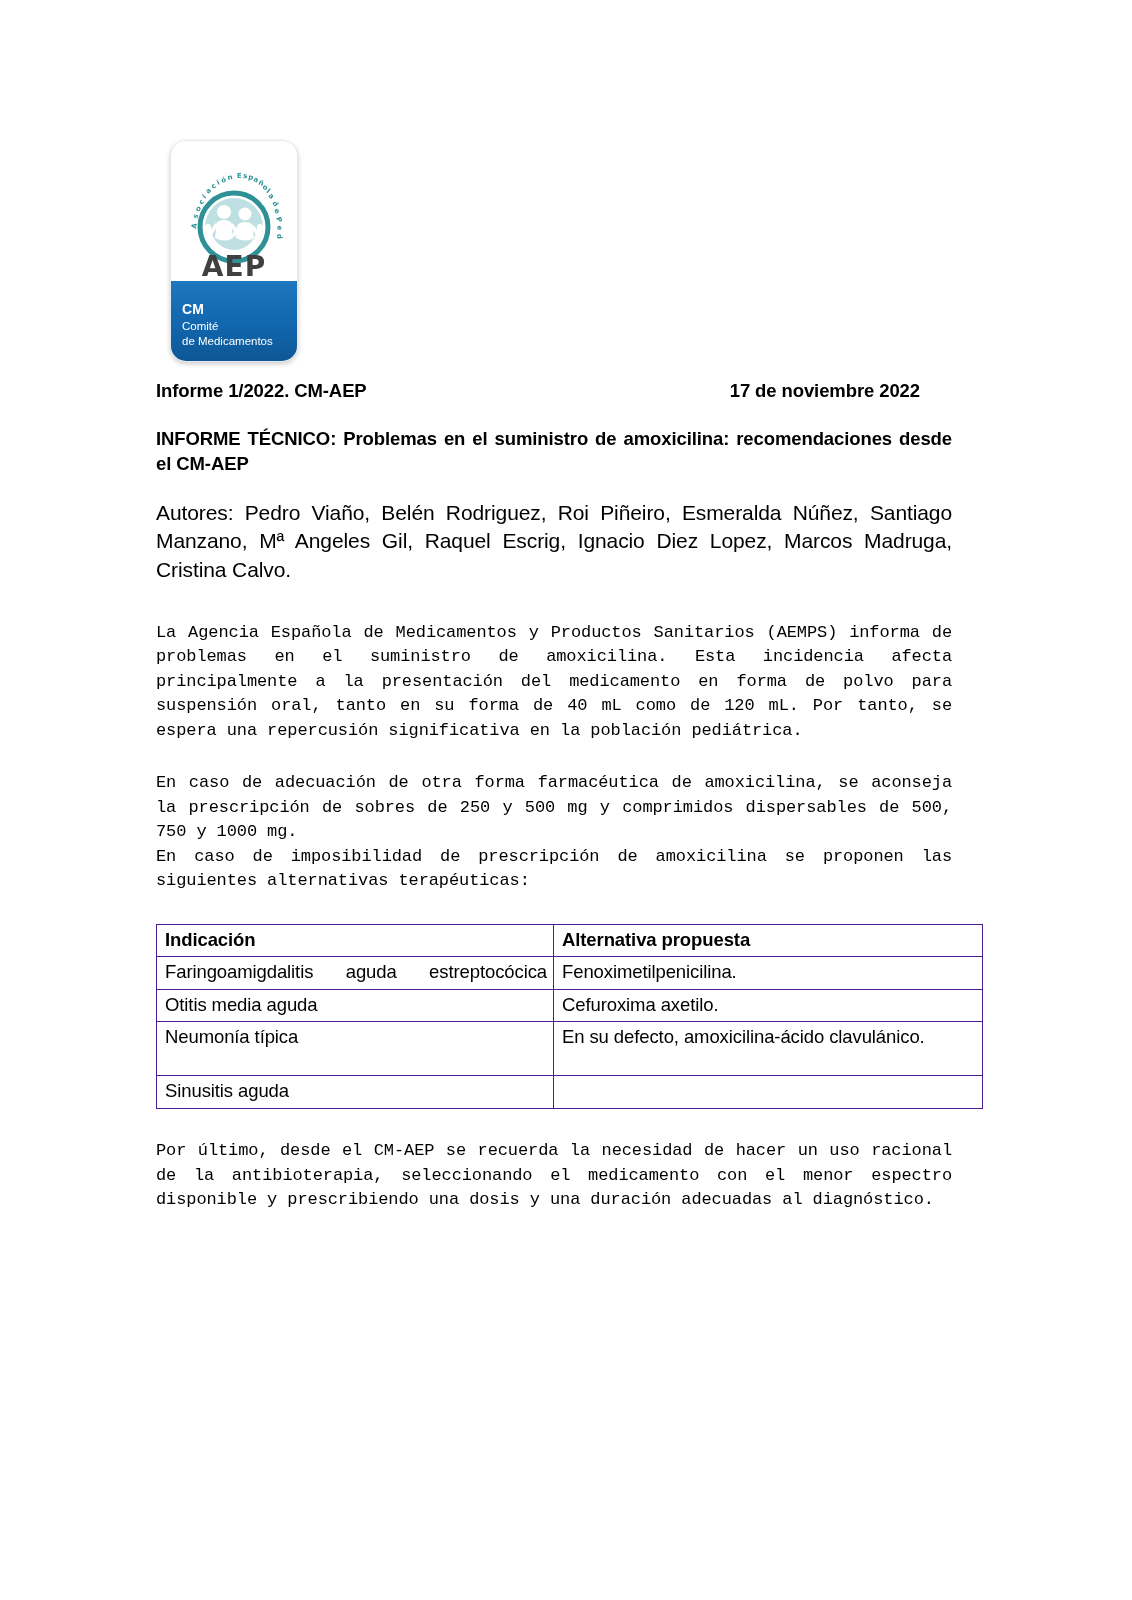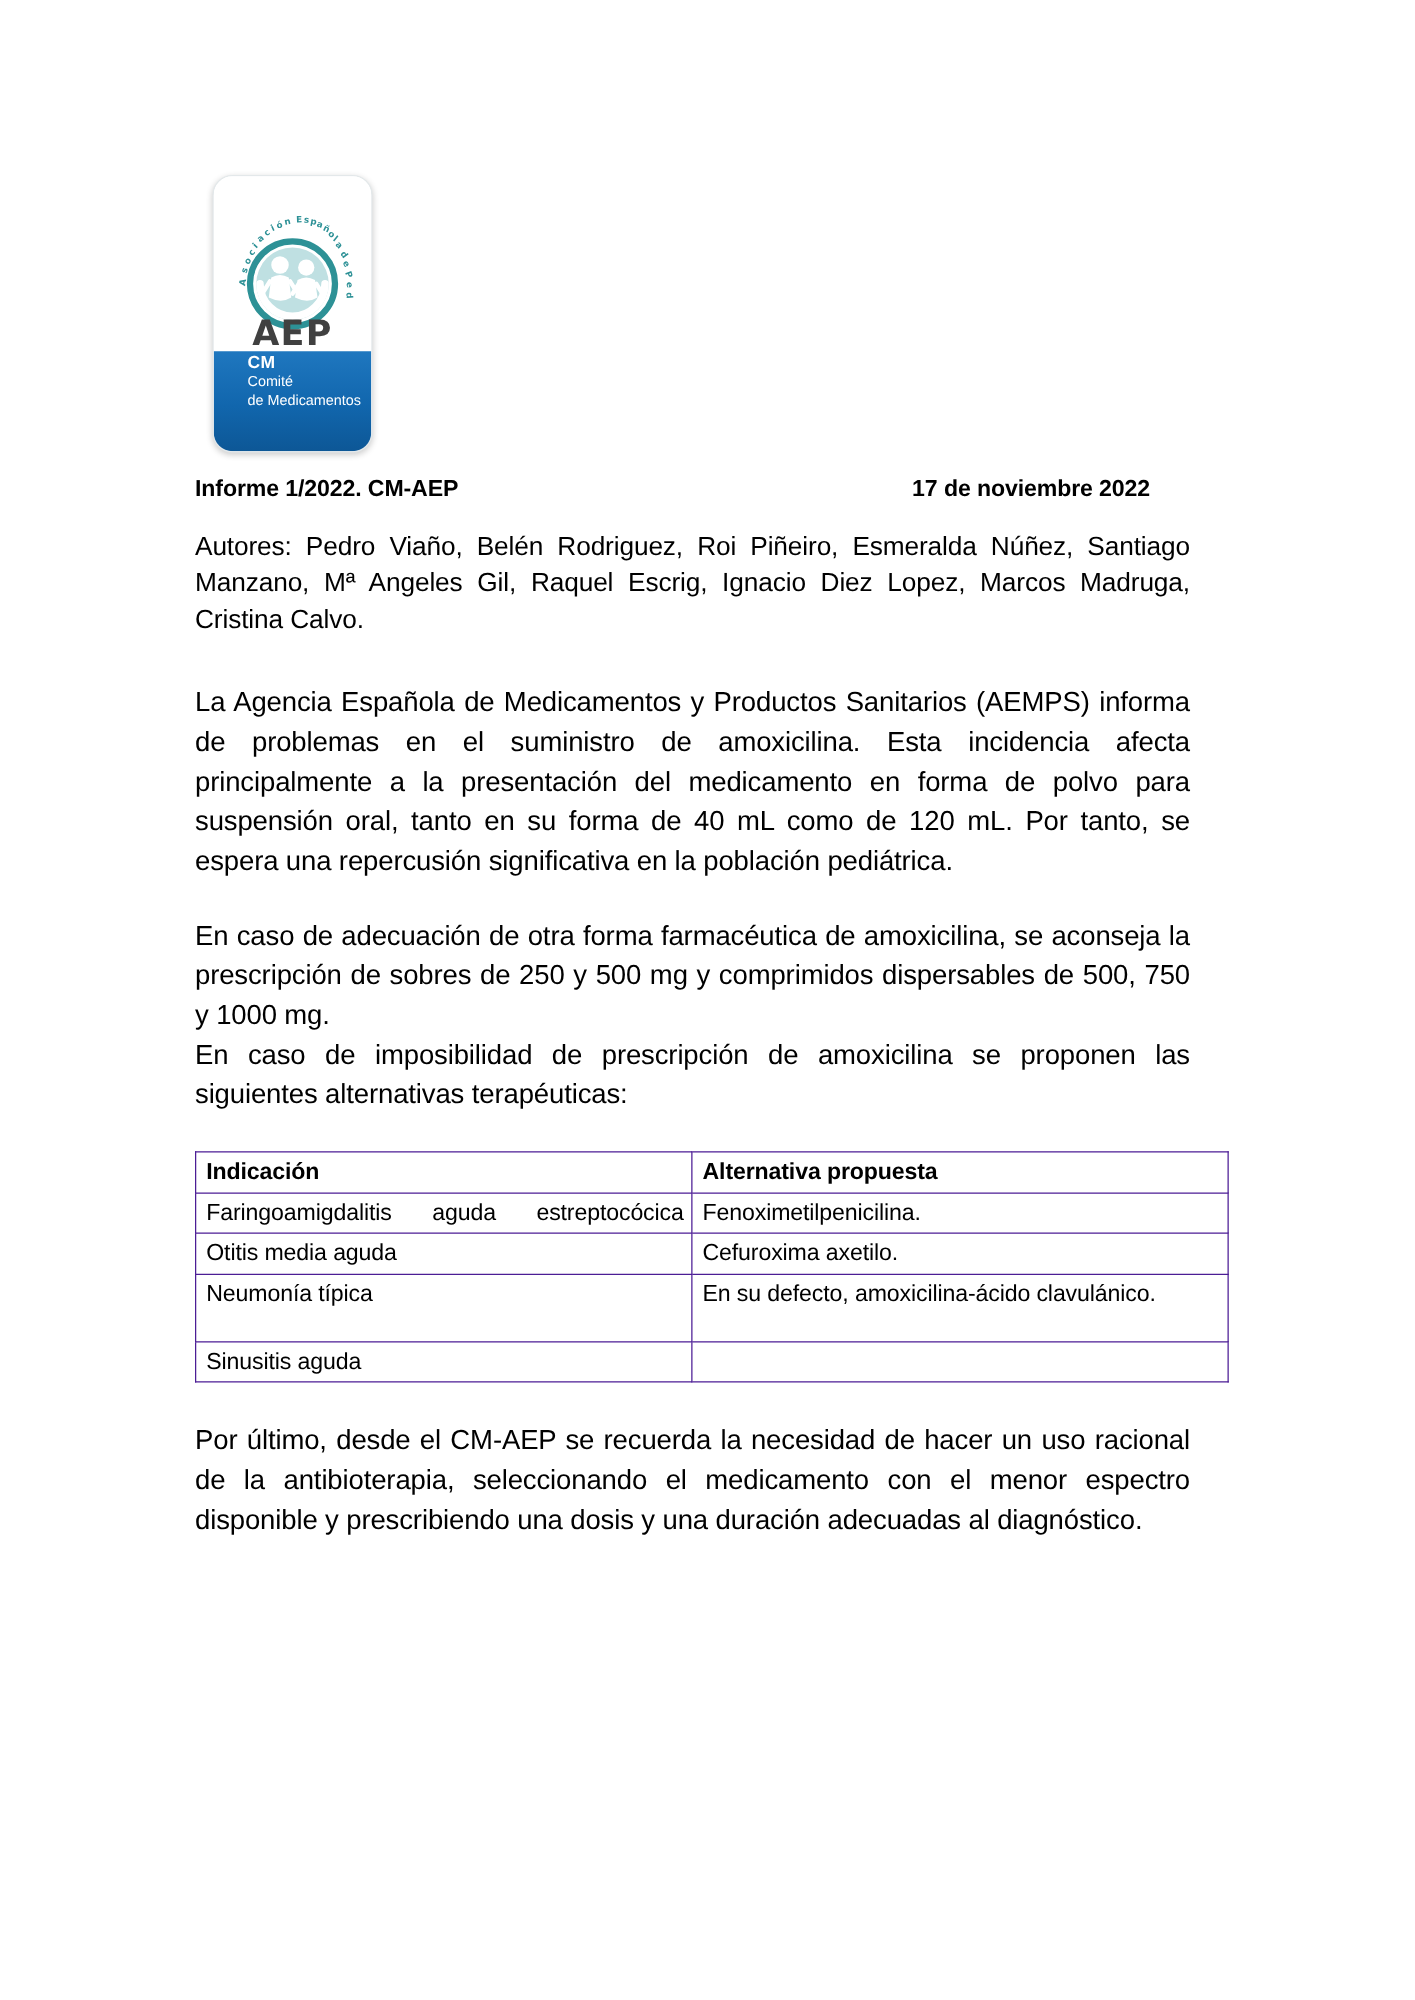--- a/index.html
+++ b/index.html
@@ -47,24 +47,23 @@
     background: #ffffff;
   }
   .logo-bottom {
     position: absolute;
     left: 0; right: 0; top: 140px; bottom: 0;
     background: linear-gradient(180deg, #1f77bf 0%, #1166ad 55%, #0d5796 100%);
   }
   .logo-bottom-text {
     position: absolute;
     left: 11px;
-    top: 0;
+    top: 20px;
     color: #ffffff;
     line-height: 1.28;
-    margin-left: 16px;
   }
   .lb-cm {
     font-size: 14px;
     font-weight: bold;
     letter-spacing: .2px;
     display: block;
   }
   .lb-l1, .lb-l2 {
     font-size: 11.5px;
     display: block;
@@ -126,25 +125,26 @@
     font-size: 21px;
     font-weight: normal;
     line-height: 1.37;
     text-align: justify;
     text-align-last: left;
     letter-spacing: -0.1px;
   }
 
   p.body-par {
     margin: 0;
-    font-size: 22px;
+    font-size: 17px;
     line-height: 1.44;
     text-align: justify;
     text-align-last: left;
     letter-spacing: -0.1px;
+    font-family: Liberation Mono, monospace;
   }
   .gap-lg { margin-top: 36px !important; }
   .gap-md { margin-top: 28px !important; }
   .gap-sm { margin-top: 0 !important; }
 
   
   table.alt-table {
     margin-top: 30px;
     border-collapse: collapse;
     width: 796px;
@@ -251,20 +251,21 @@
     </div>
   </div>
 
   <div class="content">
 
     <div class="row-title">
       <span>Informe 1/2022. CM-AEP</span>
       <span class="right-date">17 de noviembre 2022</span>
     </div>
 
+    <h1 class="doc-title">INFORME TÉCNICO: Problemas en el suministro de amoxicilina: recomendaciones desde el CM-AEP</h1>
 
     <p class="authors">Autores: Pedro Viaño, Belén Rodriguez, Roi Piñeiro, Esmeralda Núñez, Santiago Manzano, Mª Angeles Gil, Raquel Escrig, Ignacio Diez Lopez, Marcos Madruga, Cristina Calvo.</p>
 
     <p class="body-par gap-lg">La Agencia Española de Medicamentos y Productos Sanitarios (AEMPS) informa de problemas en el suministro de amoxicilina. Esta incidencia afecta principalmente a la presentación del medicamento en forma de polvo para suspensión oral, tanto en su forma de 40 mL como de 120 mL. Por tanto, se espera una repercusión significativa en la población pediátrica.</p>
 
 
     <p class="body-par gap-md">En caso de adecuación de otra forma farmacéutica de amoxicilina, se aconseja la prescripción de sobres de 250 y 500 mg y comprimidos dispersables de 500, 750 y 1000 mg.</p>
 
     <p class="body-par gap-sm">En caso de imposibilidad de prescripción de amoxicilina se proponen las siguientes alternativas terapéuticas:</p>
 

